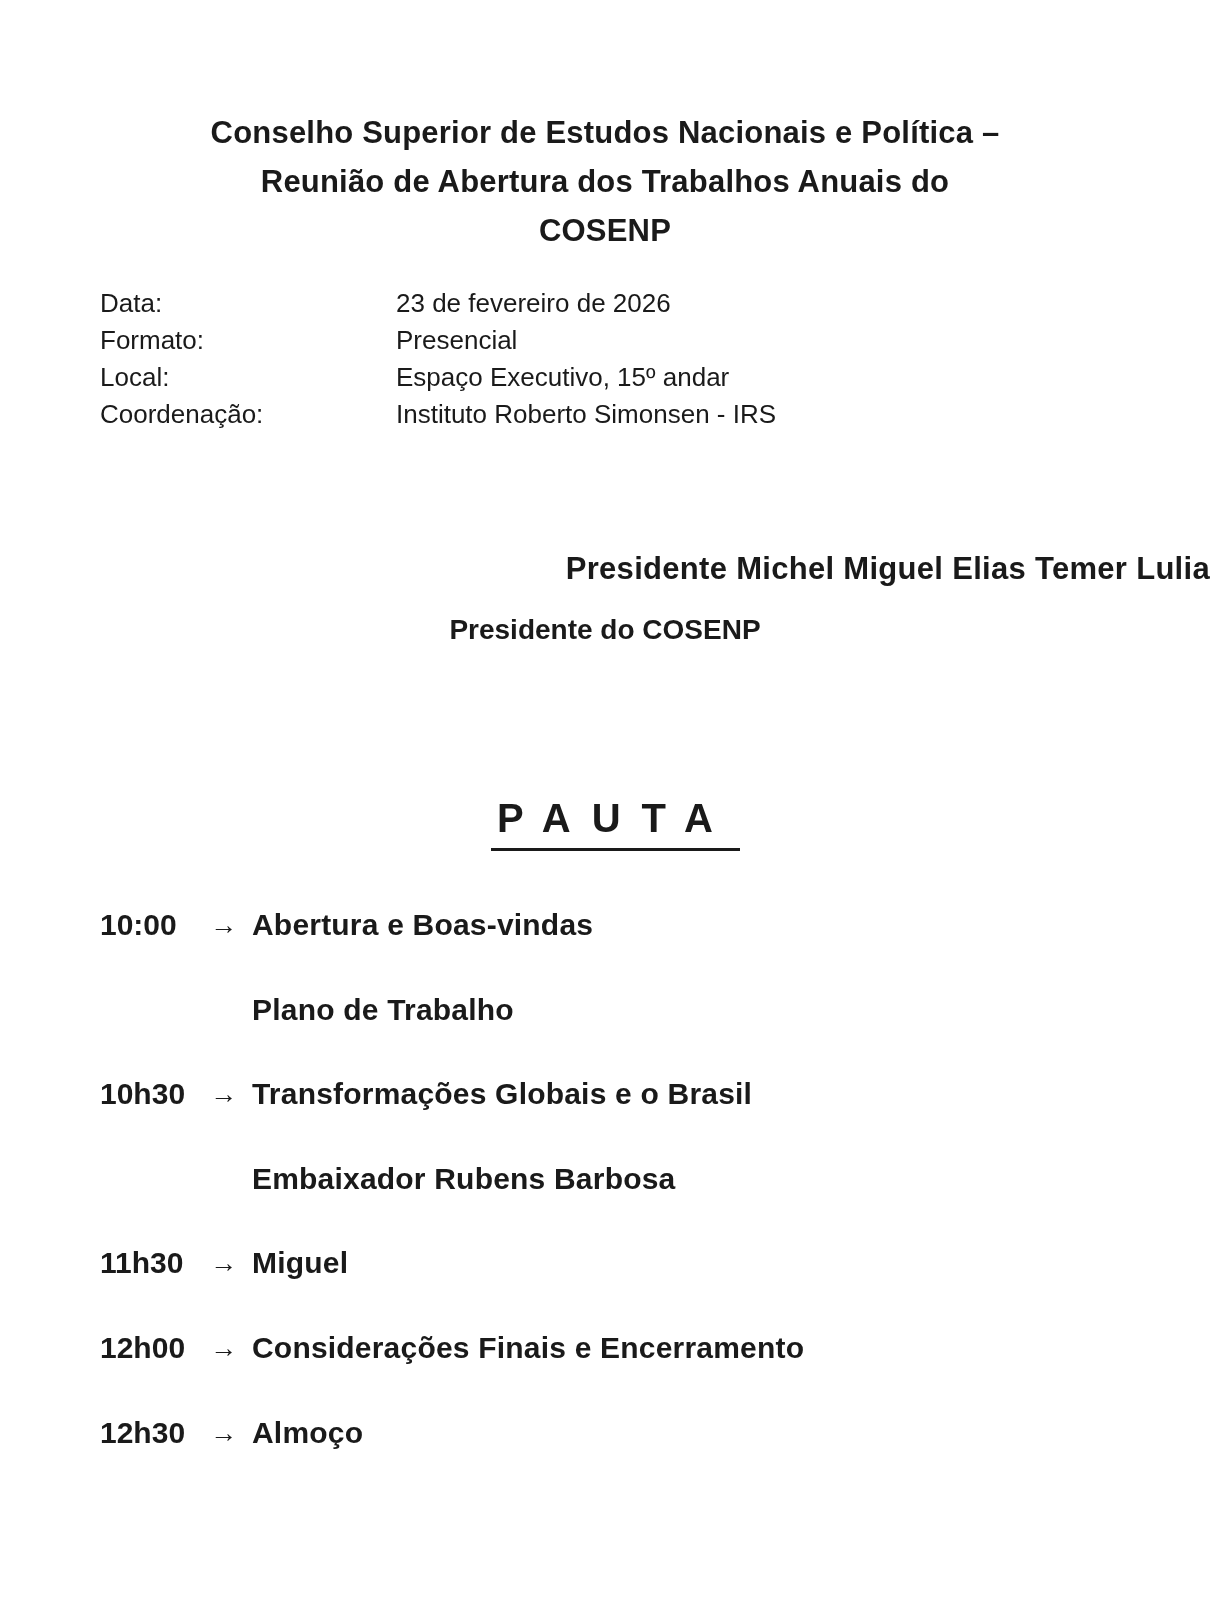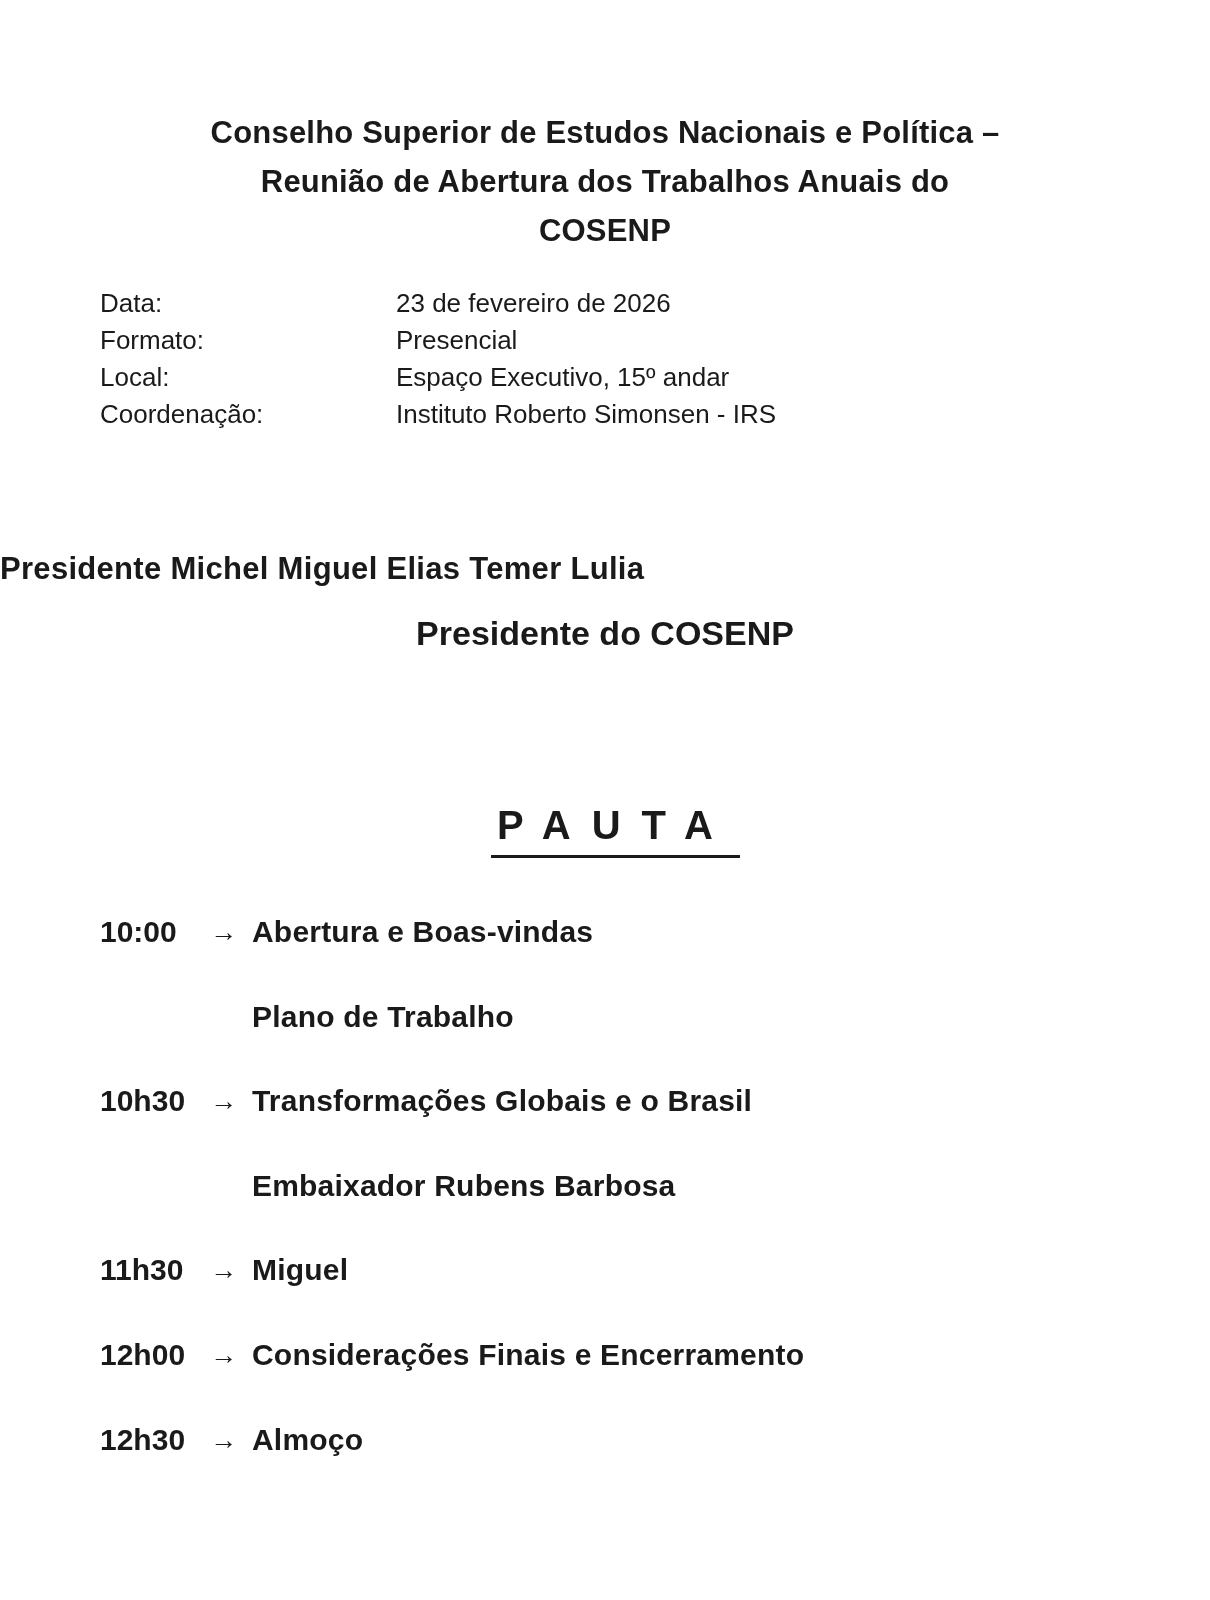--- a/index.html
+++ b/index.html
@@ -33,29 +33,29 @@
     line-height: 37px;
     font-weight: 400;
   }
   .meta-row { display: flex; }
   .meta-label { width: 296px; flex: 0 0 296px; }
   .meta-value { flex: 1; }
 
   
   .speaker-name {
     margin-top: 118px;
-    text-align: left;
+    text-align: right;
     font-size: 31px;
     font-weight: bold;
     letter-spacing: 0.3px;
   }
   .speaker-role {
     margin-top: 27px;
     text-align: center;
-    font-size: 34px;
+    font-size: 28px;
     font-weight: bold;
   }
 
   
   .pauta {
     margin: 150px 0 0 0;
     text-align: center;
     font-size: 40px;
     font-weight: bold;
   }

